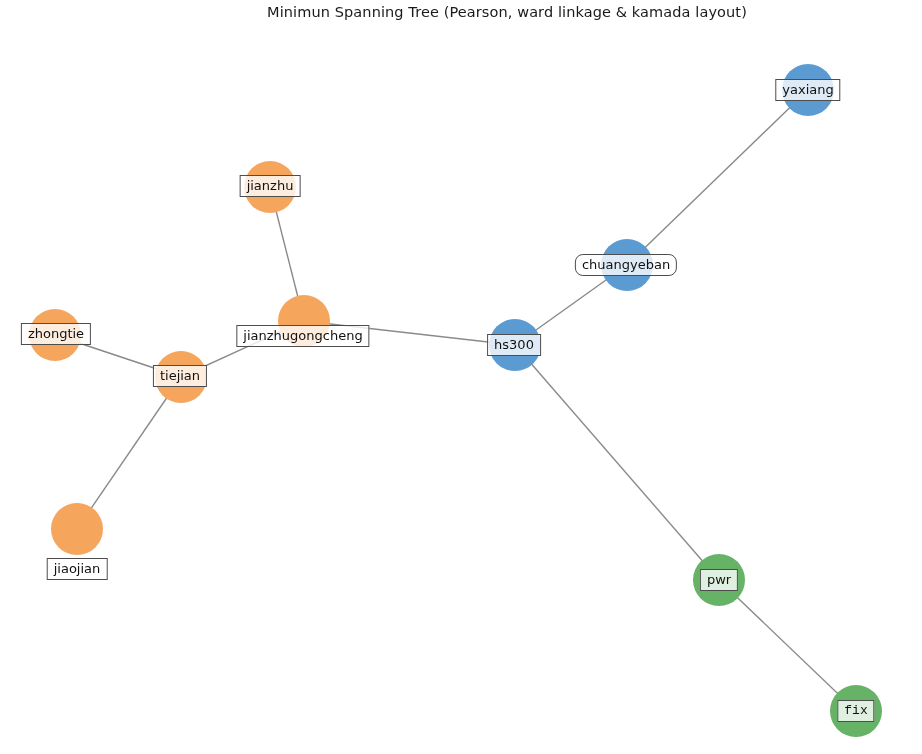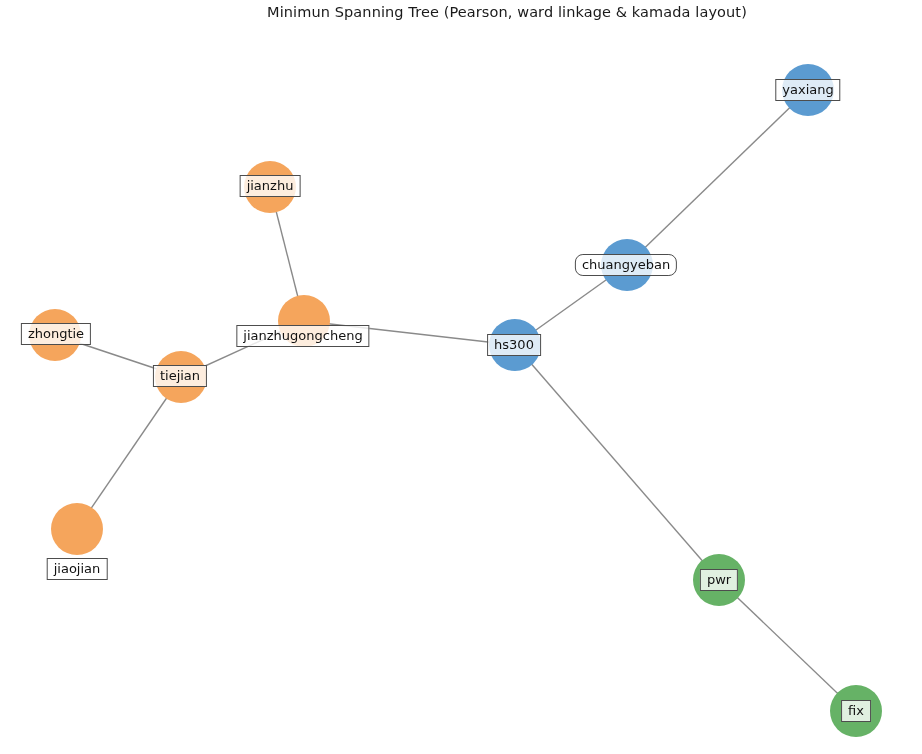--- a/index.html
+++ b/index.html
@@ -88,16 +88,16 @@
   <div id="label-layer">
       <div class="node-label blue" style="left: 808px; top: 90px;">yaxiang</div>
       <div class="node-label blue" style="left: 626px; top: 265px; border-radius: 8px;">chuangyeban</div>
       <div class="node-label blue" style="left: 514px; top: 345px;">hs300</div>
       <div class="node-label orange" style="left: 270px; top: 186px;">jianzhu</div>
       <div class="node-label orange" style="left: 303px; top: 336px;">jianzhugongcheng</div>
       <div class="node-label orange" style="left: 56px; top: 334px;">zhongtie</div>
       <div class="node-label orange" style="left: 180px; top: 376px; text-align: right;">tiejian</div>
       <div class="node-label orange" style="left: 77px; top: 529px; margin-top: 40px;">jiaojian</div>
       <div class="node-label green" style="left: 719px; top: 580px;">pwr</div>
-      <div class="node-label green" style="left: 856px; top: 711px;">fix</div>
+      <div class="node-label green" style="left: 856px; top: 711px; font-family: Liberation Mono, monospace;">fix</div>
     </div>
 
 </div>
 
 </body></html>

